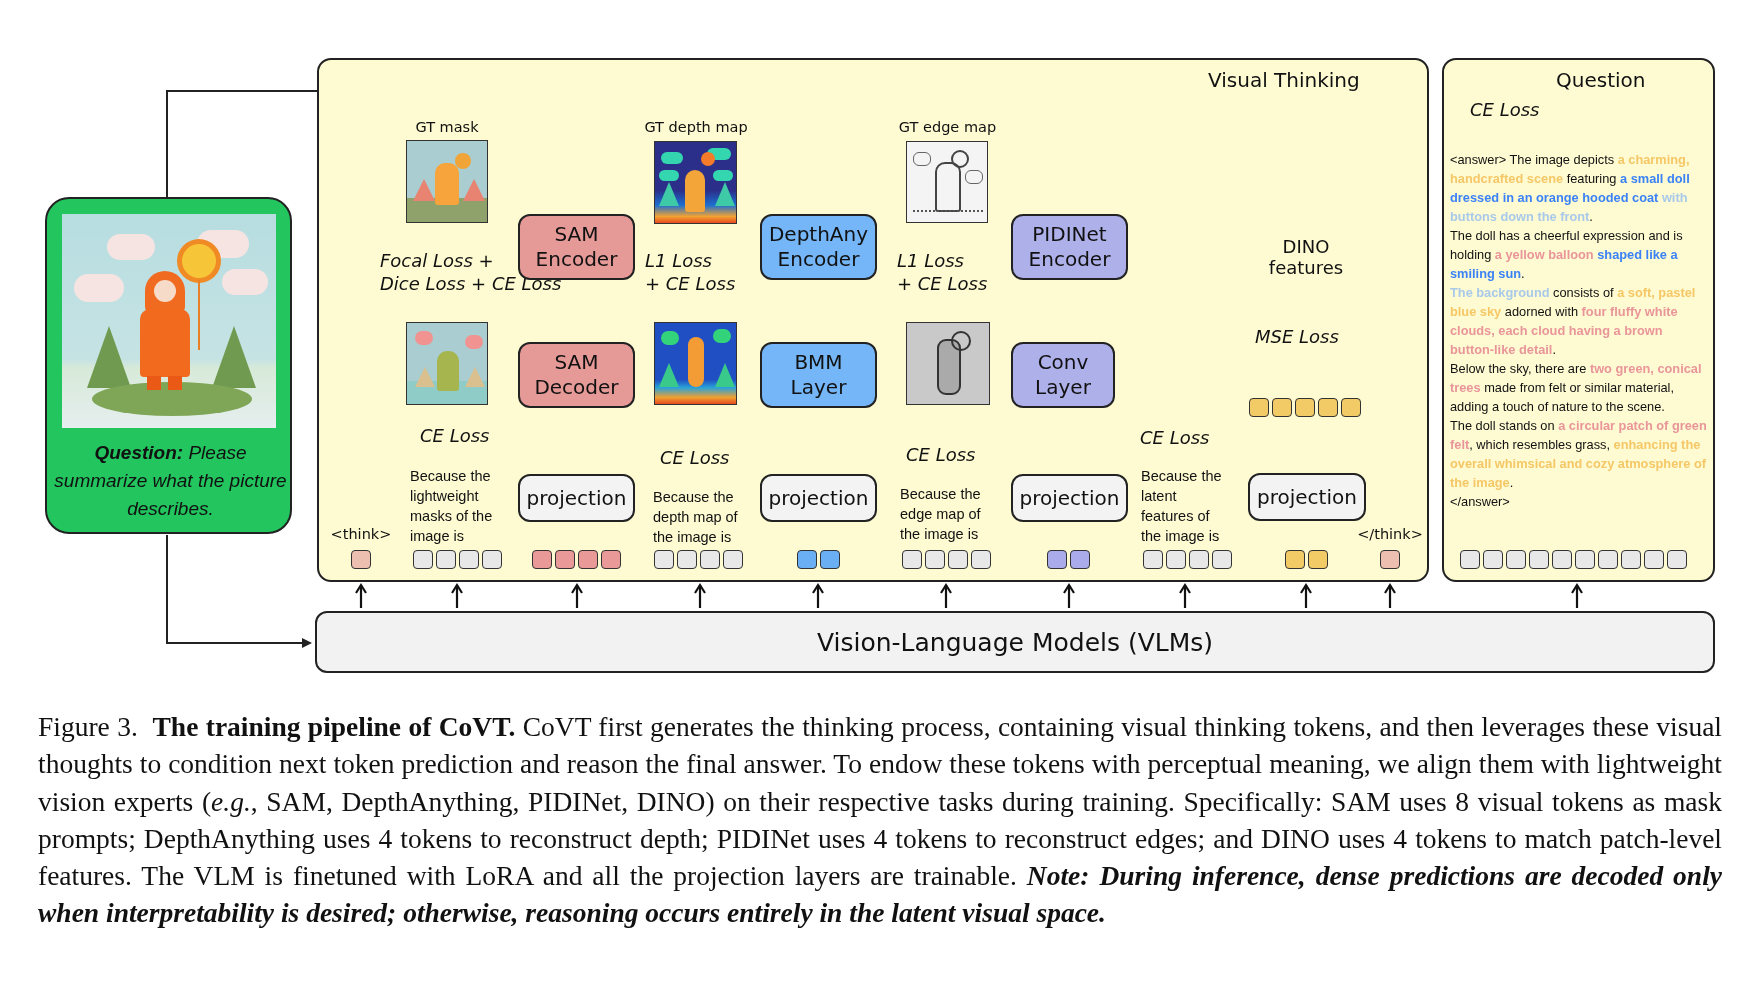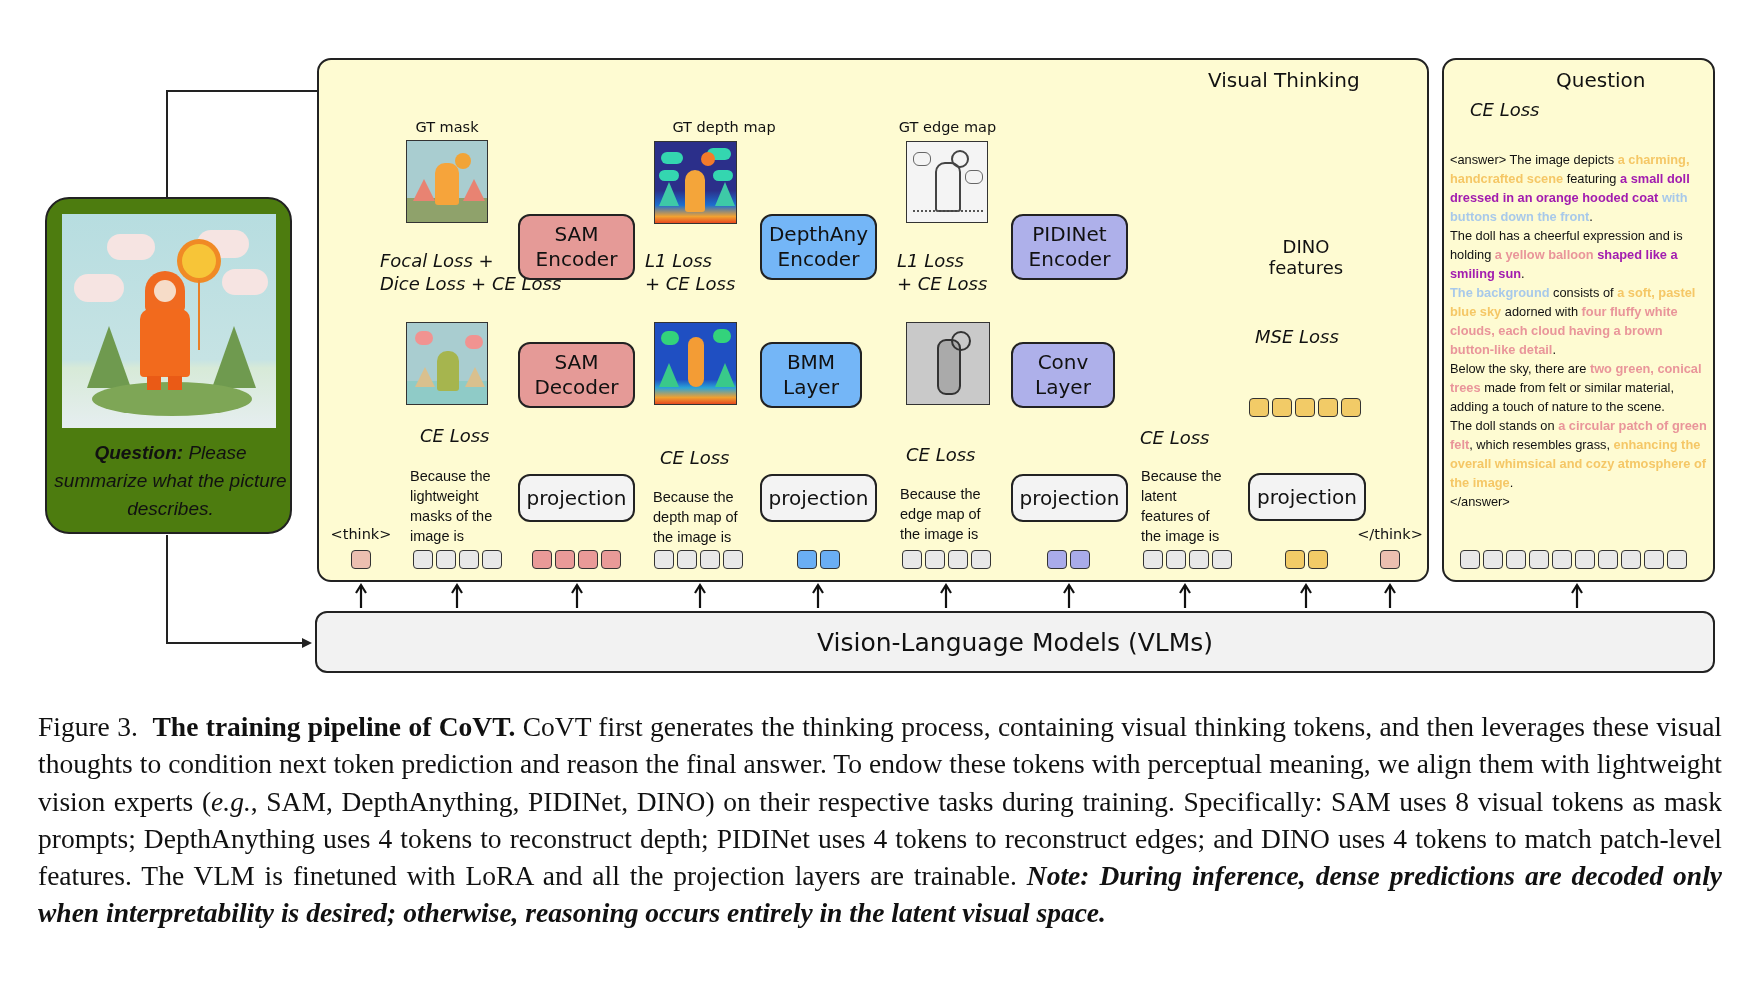--- a/index.html
+++ b/index.html
@@ -1,18 +1,18 @@
 <!DOCTYPE html>
 <html><head>
 <meta charset="utf-8">
 <style>
   html,body{margin:0;padding:0;background:#fff;}
   body{width:1744px;height:984px;position:relative;overflow:hidden;font-family:"DejaVu Sans","Liberation Sans",sans-serif;color:#111;}
   .panel{position:absolute;background:#fefbd2;border:2.5px solid #222;border-radius:14px;box-sizing:border-box;}
-  .qbox{position:absolute;background:#4d7c0f;border:2.5px solid #222;border-radius:24px;box-sizing:border-box;}
+  .qbox{position:absolute;background:#22c55e;border:2.5px solid #222;border-radius:24px;box-sizing:border-box;}
   .box{position:absolute;border:2px solid #222;border-radius:12px;box-sizing:border-box;display:flex;align-items:center;justify-content:center;text-align:center;font-size:20px;line-height:25px;color:#111;}
   .sam{background:#e59a97;}
   .depth{background:#74b6f7;}
   .pidi{background:#aeb0ea;}
   .proj{background:#f3f3f3;font-size:20px;}
   .lbl{position:absolute;text-align:center;font-size:14.5px;line-height:17px;white-space:nowrap;}
   .loss{position:absolute;text-align:left;font-style:italic;font-size:18px;line-height:23px;white-space:nowrap;}
   .txt{position:absolute;font-size:14.5px;line-height:20px;font-family:"Liberation Sans",sans-serif;}
   .tok{display:inline-block;width:20px;height:19px;border:1.6px solid #333;border-radius:4px;box-sizing:border-box;margin-right:3px;vertical-align:top;}
   .tok.gray{background:#e8e8e8;}
@@ -20,21 +20,21 @@
   .tok.lpink{background:#ecbfb0;}
   .tok.blue{background:#6aaef4;}
   .tok.purple{background:#a9abea;}
   .tok.yellow{background:#f2cb67;}
   .toks{position:absolute;white-space:nowrap;font-size:0;}
   .thumb{position:absolute;border:1.5px solid #333;box-sizing:border-box;overflow:hidden;}
   .vlm{position:absolute;background:#f2f2f2;border:2.5px solid #222;border-radius:12px;box-sizing:border-box;display:flex;align-items:center;justify-content:center;font-size:25px;}
   .title{position:absolute;font-size:20px;white-space:nowrap;}
   .ans{position:absolute;font-family:"Liberation Sans",sans-serif;font-size:12.8px;line-height:19px;color:#111;}
   .ans .o{color:#f5c766;font-weight:bold;}
-  .ans .p{color:#a21caf;font-weight:bold;}
+  .ans .p{color:#3b82f6;font-weight:bold;}
   .ans .b{color:#a8c9ea;font-weight:bold;}
   .ans .r{color:#e9959a;font-weight:bold;}
   .caption{position:absolute;left:38px;top:708px;width:1684px;font-family:"Liberation Serif",serif;font-size:27.5px;line-height:37.3px;text-align:justify;color:#111;}
   .caption b{font-weight:bold;}
   svg.lines{position:absolute;left:0;top:0;}
 </style>
 </head>
 <body>
 
 <svg class="lines" width="1744" height="700">
@@ -172,21 +172,21 @@
   <div>lightweight</div>
   <div>masks of the</div>
   <div>image is</div>
 </div>
 
 <div class="lbl" style="left:330px;top:526px;width:62px;">&lt;think&gt;</div>
 <div class="toks" style="left:351px;top:550px;"><span class="tok lpink"></span></div>
 <div class="toks" style="left:413px;top:550px;"><span class="tok gray"></span><span class="tok gray"></span><span class="tok gray"></span><span class="tok gray"></span></div>
 <div class="toks" style="left:532px;top:550px;"><span class="tok pink"></span><span class="tok pink"></span><span class="tok pink"></span><span class="tok pink"></span></div>
 
-<div class="lbl" style="left:668px;top:119px;width:112px;">GT depth map</div>
+<div class="lbl" style="left:640px;top:119px;width:112px;">GT depth map</div>
 <div class="thumb" style="left:654px;top:141px;width:83px;height:83px;background:linear-gradient(#2b2f8a 0 60%,#1d6fd0 78%,#f2a232 92%,#e84a1f 100%);">
   <div style="position:absolute;left:6px;top:10px;width:22px;height:12px;background:#34d6b0;border-radius:6px;"></div>
   <div style="position:absolute;left:52px;top:6px;width:24px;height:12px;background:#34d6b0;border-radius:6px;"></div>
   <div style="position:absolute;left:4px;top:28px;width:20px;height:11px;background:#34d6b0;border-radius:6px;"></div>
   <div style="position:absolute;left:58px;top:28px;width:20px;height:11px;background:#34d6b0;border-radius:6px;"></div>
   <div style="position:absolute;left:30px;top:28px;width:20px;height:42px;background:#f4a53a;border-radius:10px 10px 3px 3px;"></div>
   <div style="position:absolute;left:46px;top:10px;width:14px;height:14px;background:#f37b2a;border-radius:50%;"></div>
   <div style="position:absolute;left:4px;top:40px;width:0;height:0;border-left:10px solid transparent;border-right:10px solid transparent;border-bottom:24px solid #3ec9a7;"></div>
   <div style="position:absolute;left:60px;top:40px;width:0;height:0;border-left:10px solid transparent;border-right:10px solid transparent;border-bottom:24px solid #3ec9a7;"></div>
 </div>
@@ -200,21 +200,21 @@
   <div style="position:absolute;left:33px;top:14px;width:16px;height:50px;background:#f39c35;border-radius:8px;"></div>
   <div style="position:absolute;left:4px;top:40px;width:0;height:0;border-left:10px solid transparent;border-right:10px solid transparent;border-bottom:24px solid #39c98a;"></div>
   <div style="position:absolute;left:60px;top:40px;width:0;height:0;border-left:10px solid transparent;border-right:10px solid transparent;border-bottom:24px solid #39c98a;"></div>
 </div>
 <div class="box depth" style="left:760px;top:214px;width:117px;height:66px;">
   <div>
       <div>DepthAny</div>
       <div>Encoder</div>
     </div>
 </div>
-<div class="box depth" style="left:760px;top:342px;width:102px;height:66px;">
+<div class="box depth" style="left:760px;top:342px;width:117px;height:66px;">
   <div>
       <div>BMM</div>
       <div>Layer</div>
     </div>
 </div>
 <div class="box proj" style="left:760px;top:474px;width:117px;height:48px;">
     <span>projection</span>
   </div>
 <div class="loss" style="left:660px;top:446px;width:80px;">CE Loss</div>
 <div class="txt" style="left:653px;top:487px;">

